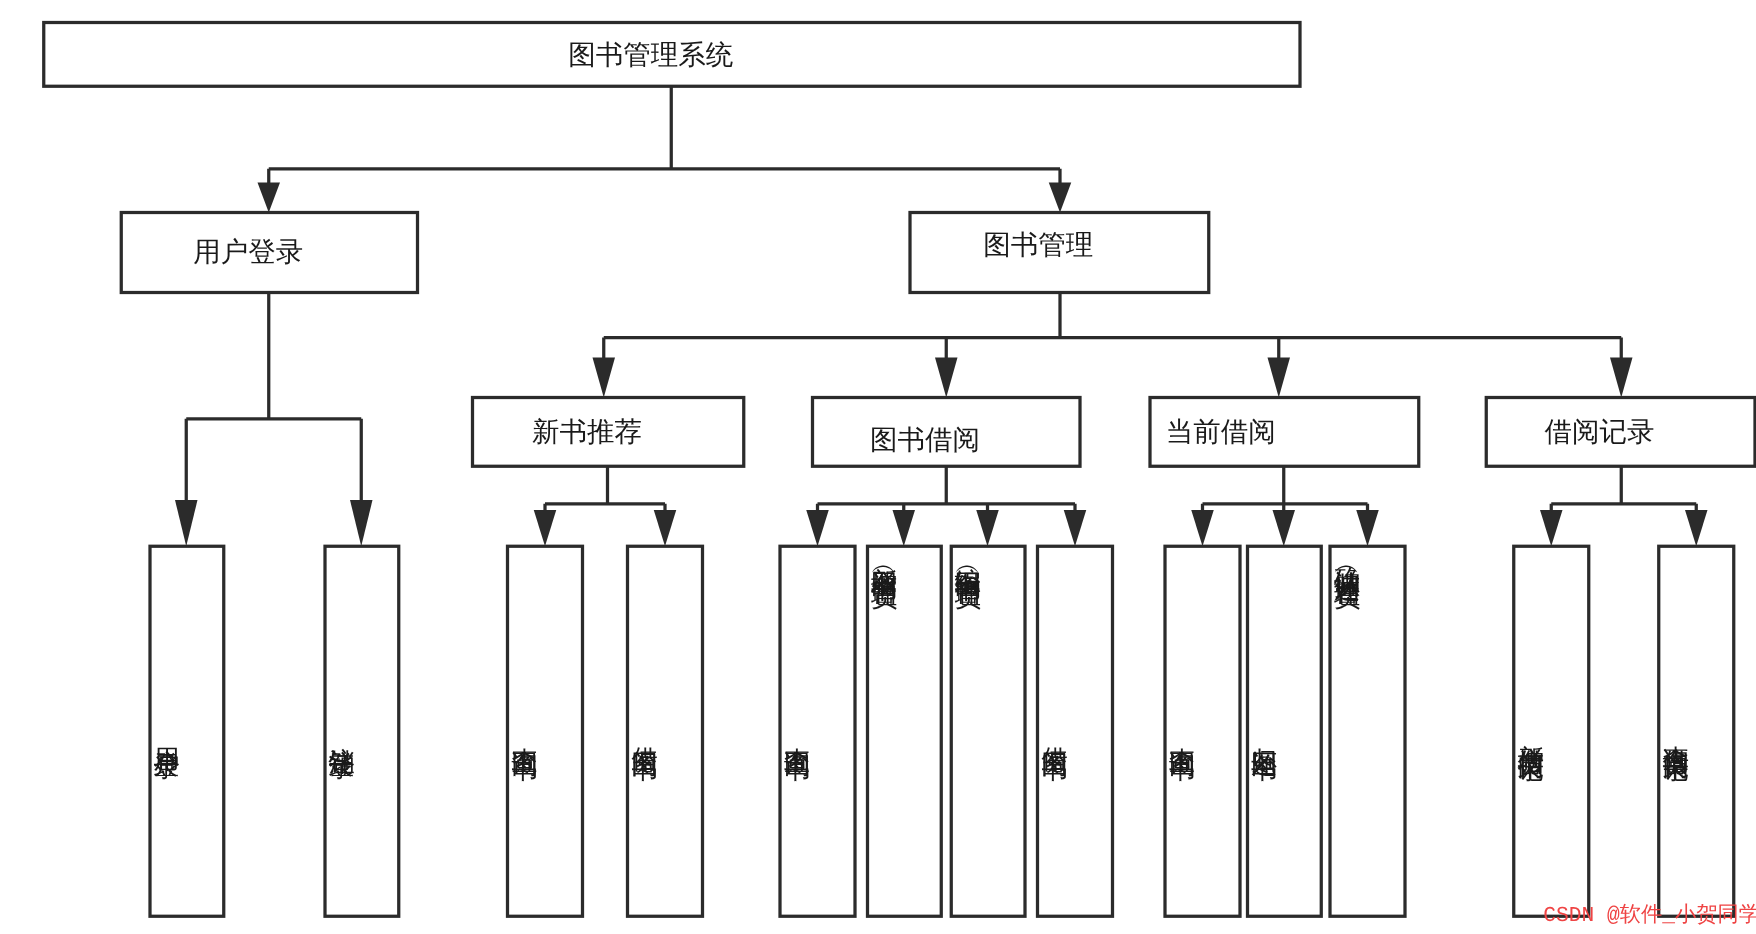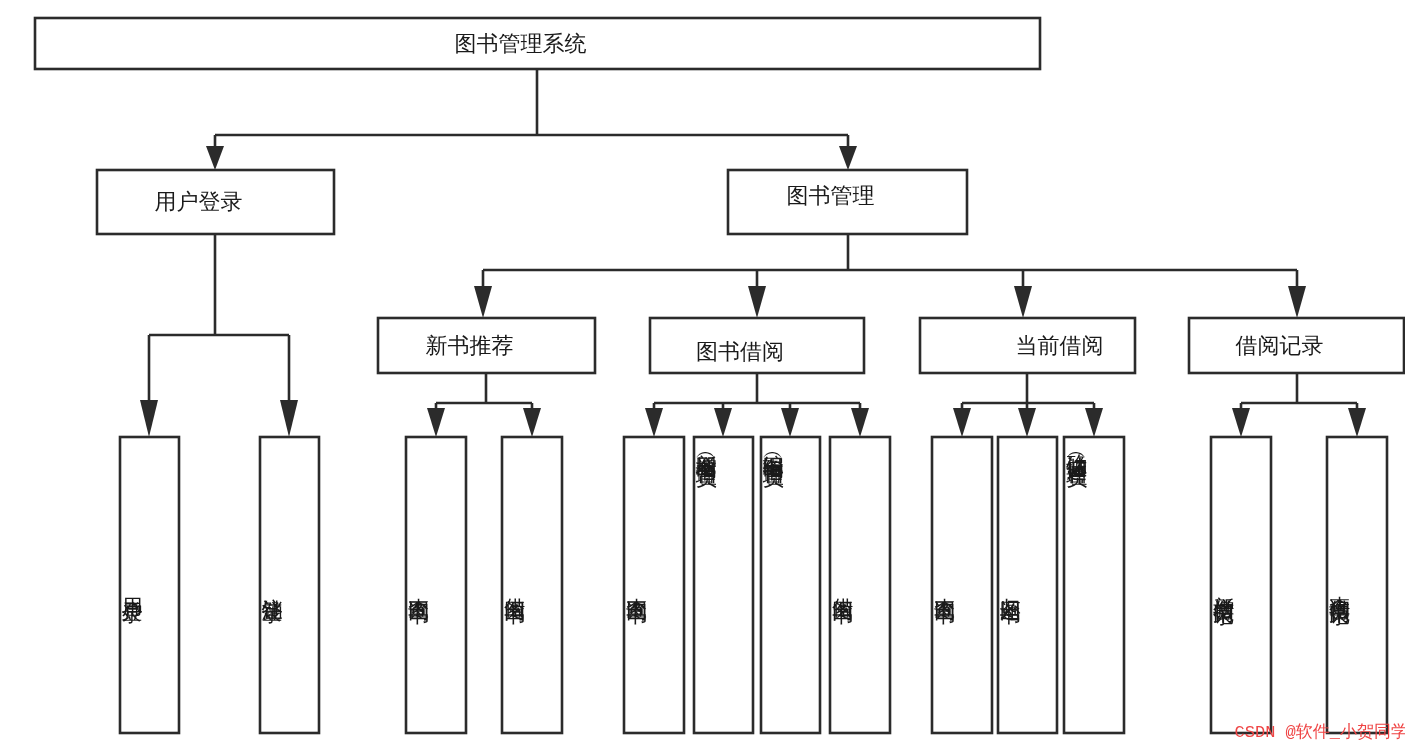--- a/index.html
+++ b/index.html
@@ -192,21 +192,21 @@
   </div>
 
   <div class="hlabel-wrap" style="left:361px; top:318px; width:217px; height:55px;">
     <span class="hlabel-text">新书推荐</span>
   </div>
 
   <div class="hlabel-wrap" style="left:633px; top:318px; width:214px; height:68px;">
     <span class="hlabel-text">图书借阅</span>
   </div>
 
-  <div class="hlabel-wrap" style="left:952px; top:318px; width:215px; height:55px;">
+  <div class="hlabel-wrap" style="left:869px; top:318px; width:215px; height:55px;">
     <span class="hlabel-text">当前借阅</span>
   </div>
 
   <div class="hlabel-wrap" style="left:1172px; top:318px; width:215px; height:55px;border-radius:26px;">
     <span class="hlabel-text">借阅记录</span>
   </div>
 
   <div class="vlabel-wrap" style="left:103px; top:437px; width:59px; height:296px;">
     <span class="vlabel-text">用户登录</span>
   </div>

